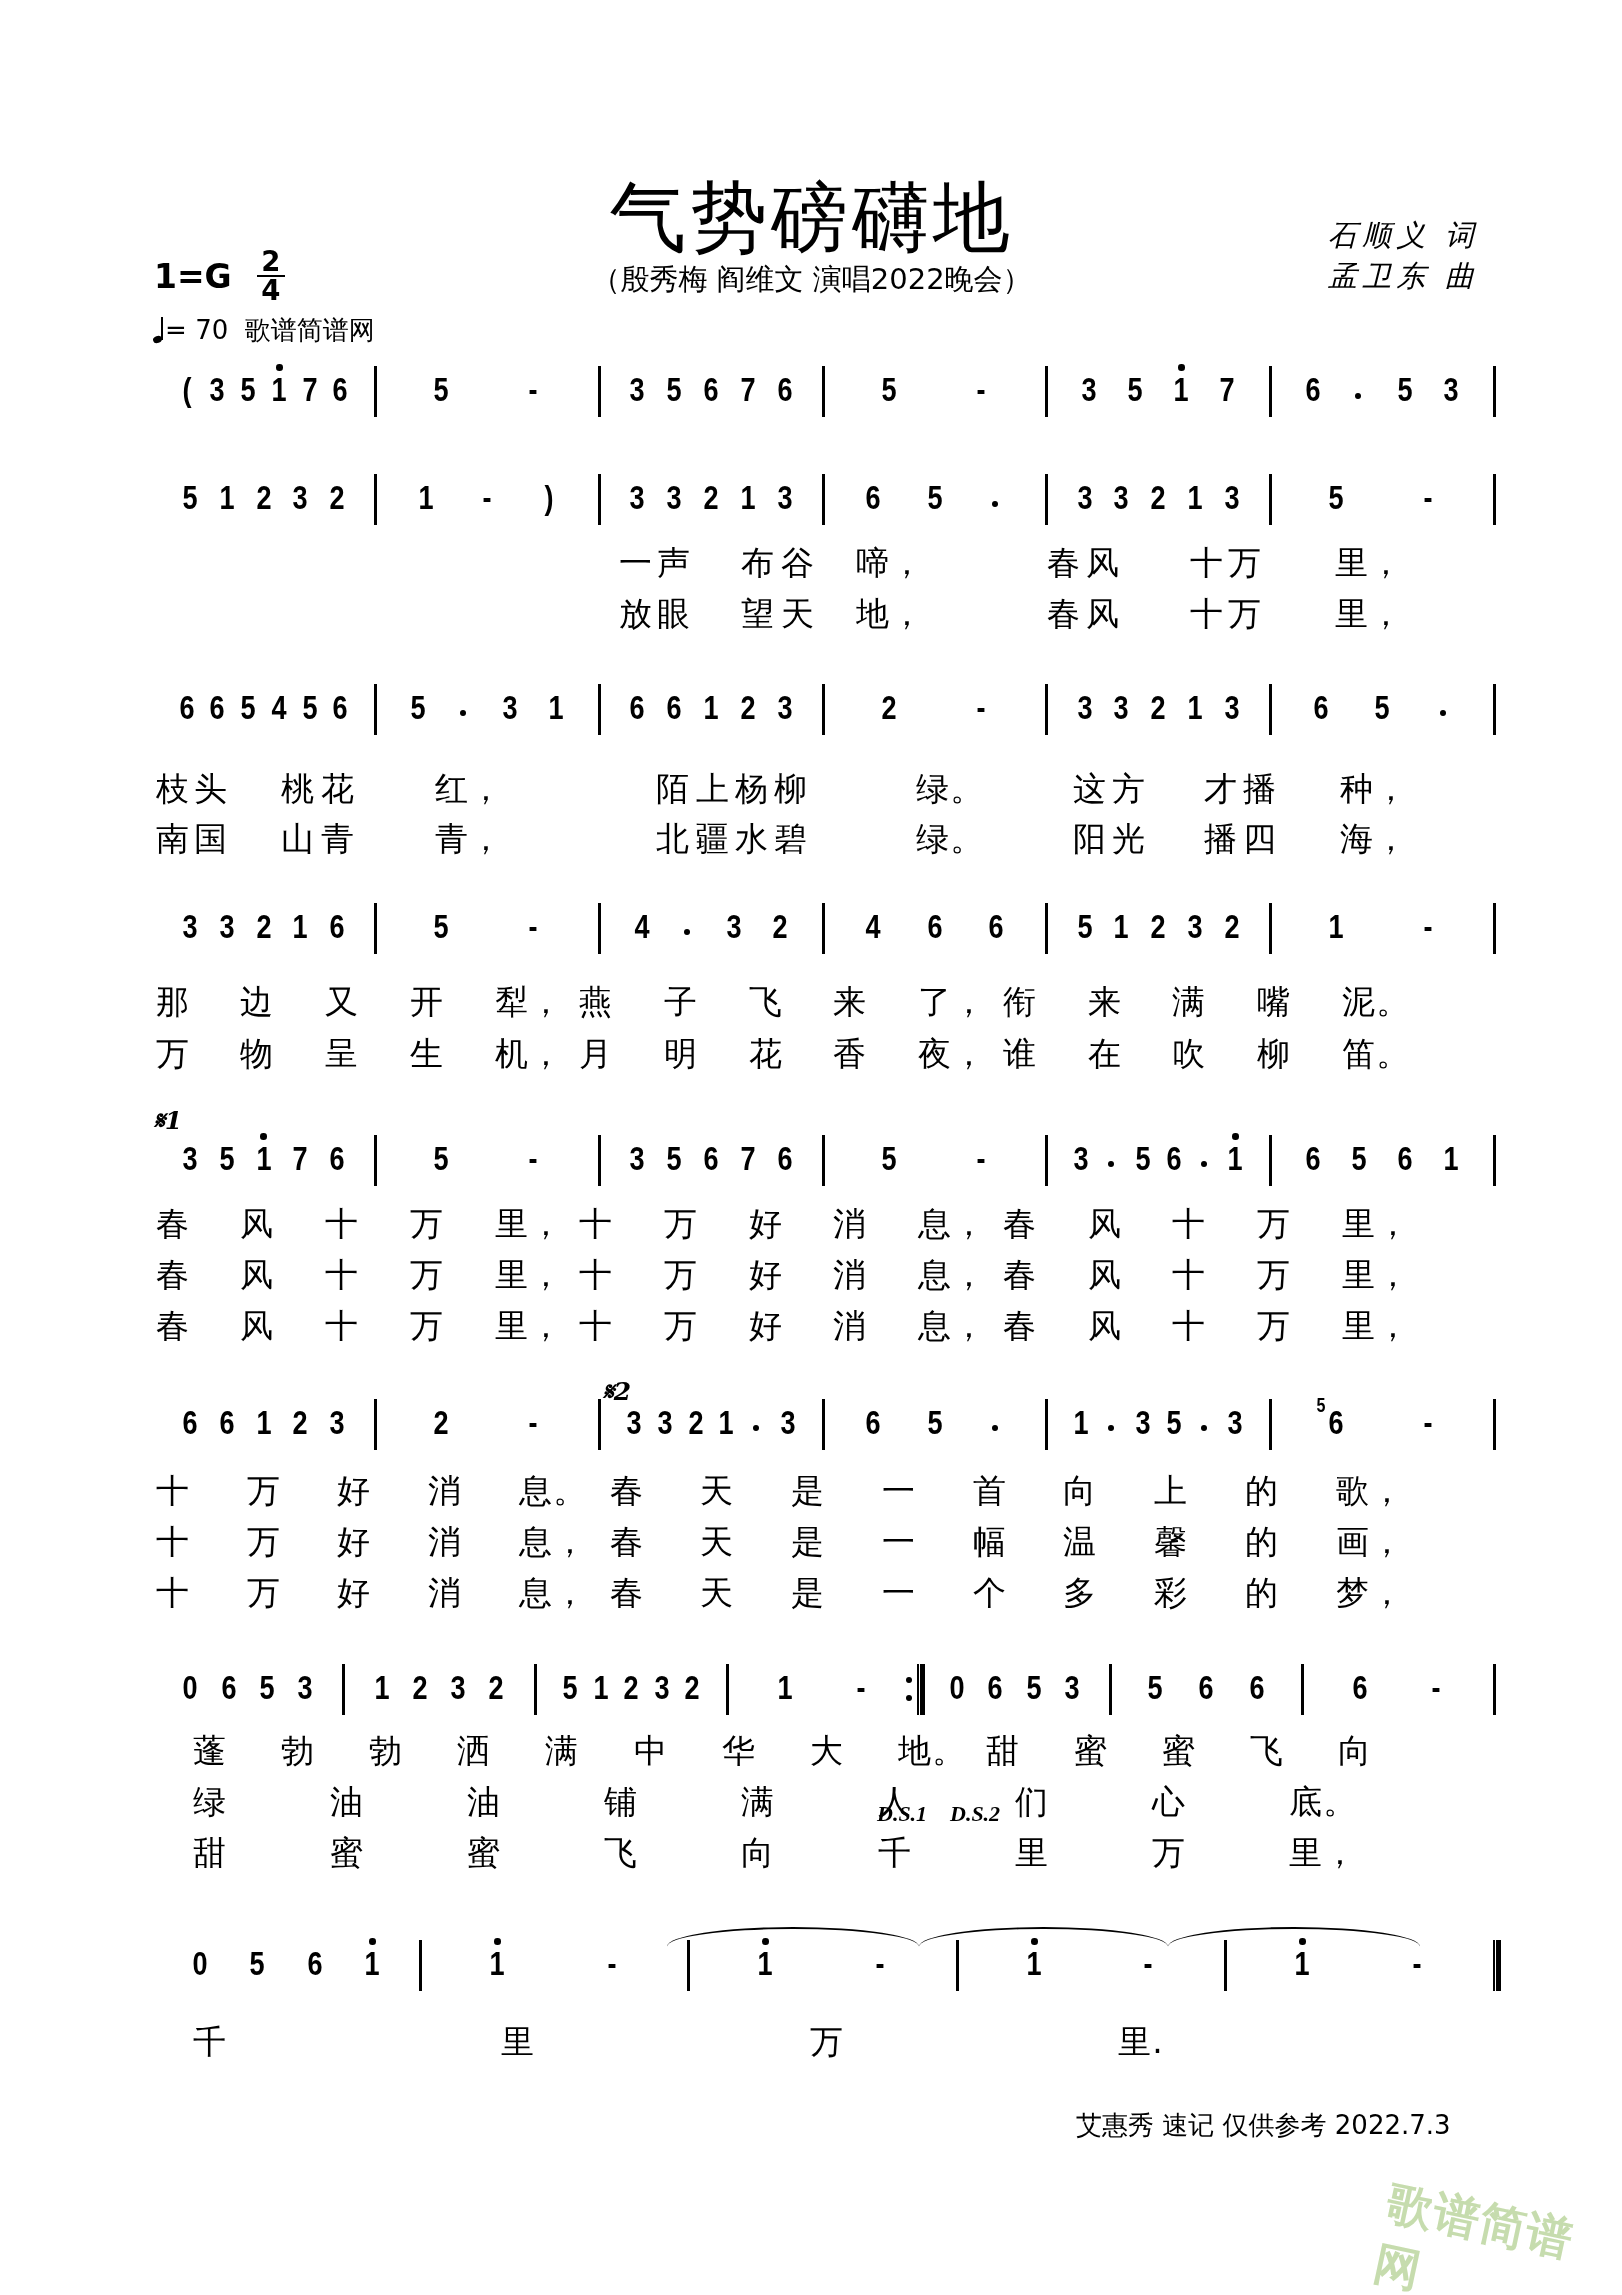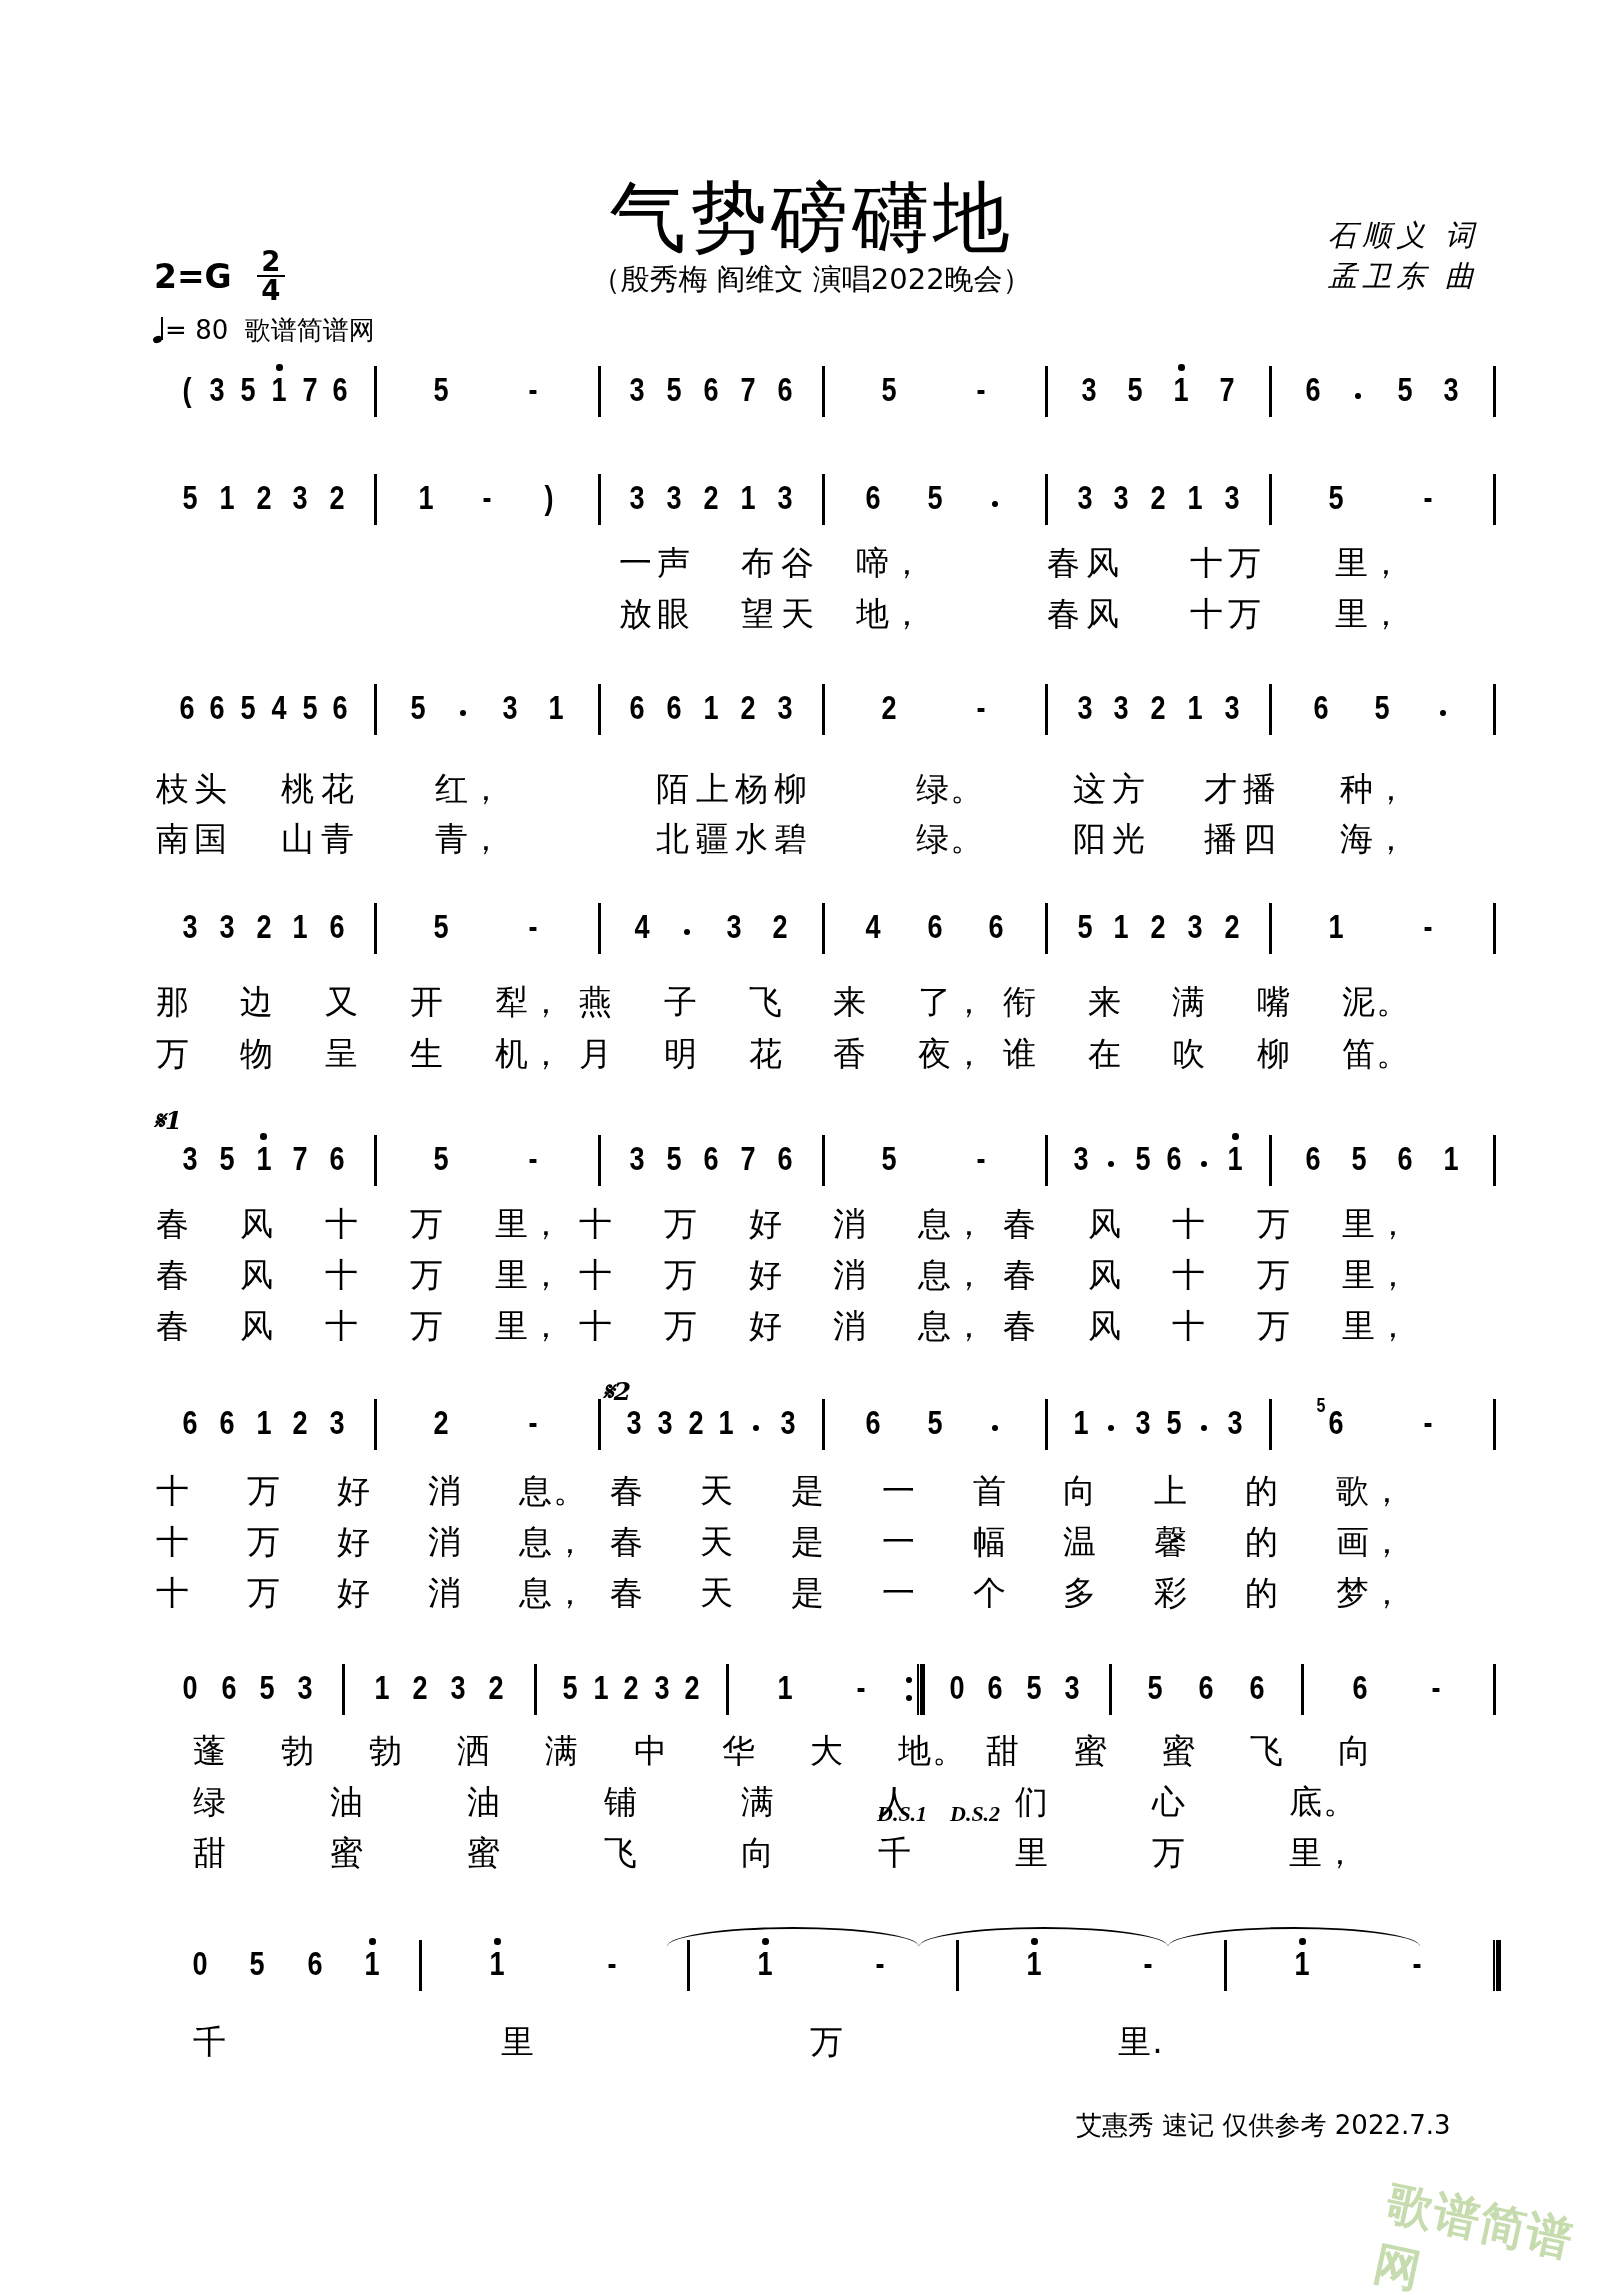--- a/index.html
+++ b/index.html
@@ -29,28 +29,28 @@
   .wm-cn{font-size:46px;font-weight:bold;color:#b9d49a;opacity:.8;letter-spacing:1.3px;}
   .wm-url{font-size:29px;color:#e8c89a;opacity:.9;margin-left:-26px;margin-top:-3.9px;}
 </style>
 </head>
 <body>
 
 <div class="abs title">气势磅礴地</div>
 <div class="abs subtitle">（殷秀梅 阎维文 演唱2022晚会）</div>
 <div class="abs credit" style="top:216px">石顺义 词</div>
 <div class="abs credit" style="top:257px">孟卫东 曲</div>
-<div class="abs key">2=G</div>
+<div class="abs key">1=G</div>
 <div class="abs timesig">
   <span>2</span>
   <span class="bar"></span>
   <span>4</span>
 </div>
 <div class="abs tempo">
-  <span class="note-glyph"></span><span>= 80</span>&nbsp;&nbsp;<span>歌谱简谱网</span>
+  <span class="note-glyph"></span><span>= 70</span>&nbsp;&nbsp;<span>歌谱简谱网</span>
 </div>
 
 <div id="score">
     <div class="tok" style="left: 174px; top: 370px;">(</div>
     <div class="tok" style="left: 204px; top: 370px;">3</div>
     <div class="tok" style="left: 235px; top: 370px;">5</div>
     <div class="tok" style="left: 266px; top: 370px;">1</div>
     <div class="hidot" style="left: 276px; top: 364px;"></div>
     <div class="tok" style="left: 297px; top: 370px;">7</div>
     <div class="tok" style="left: 327px; top: 370px;">6</div>

